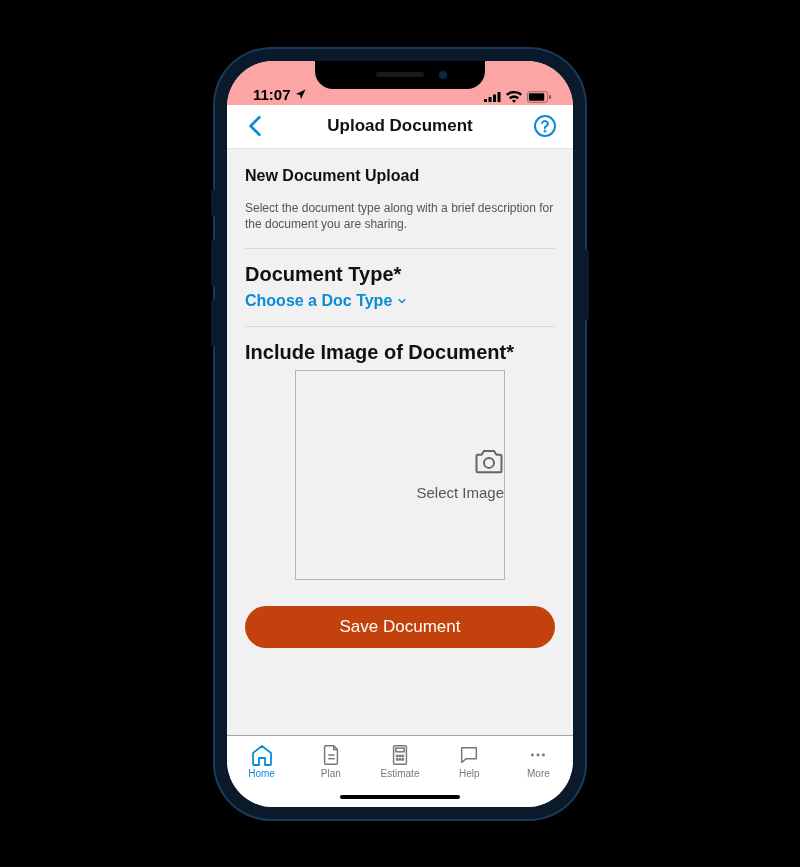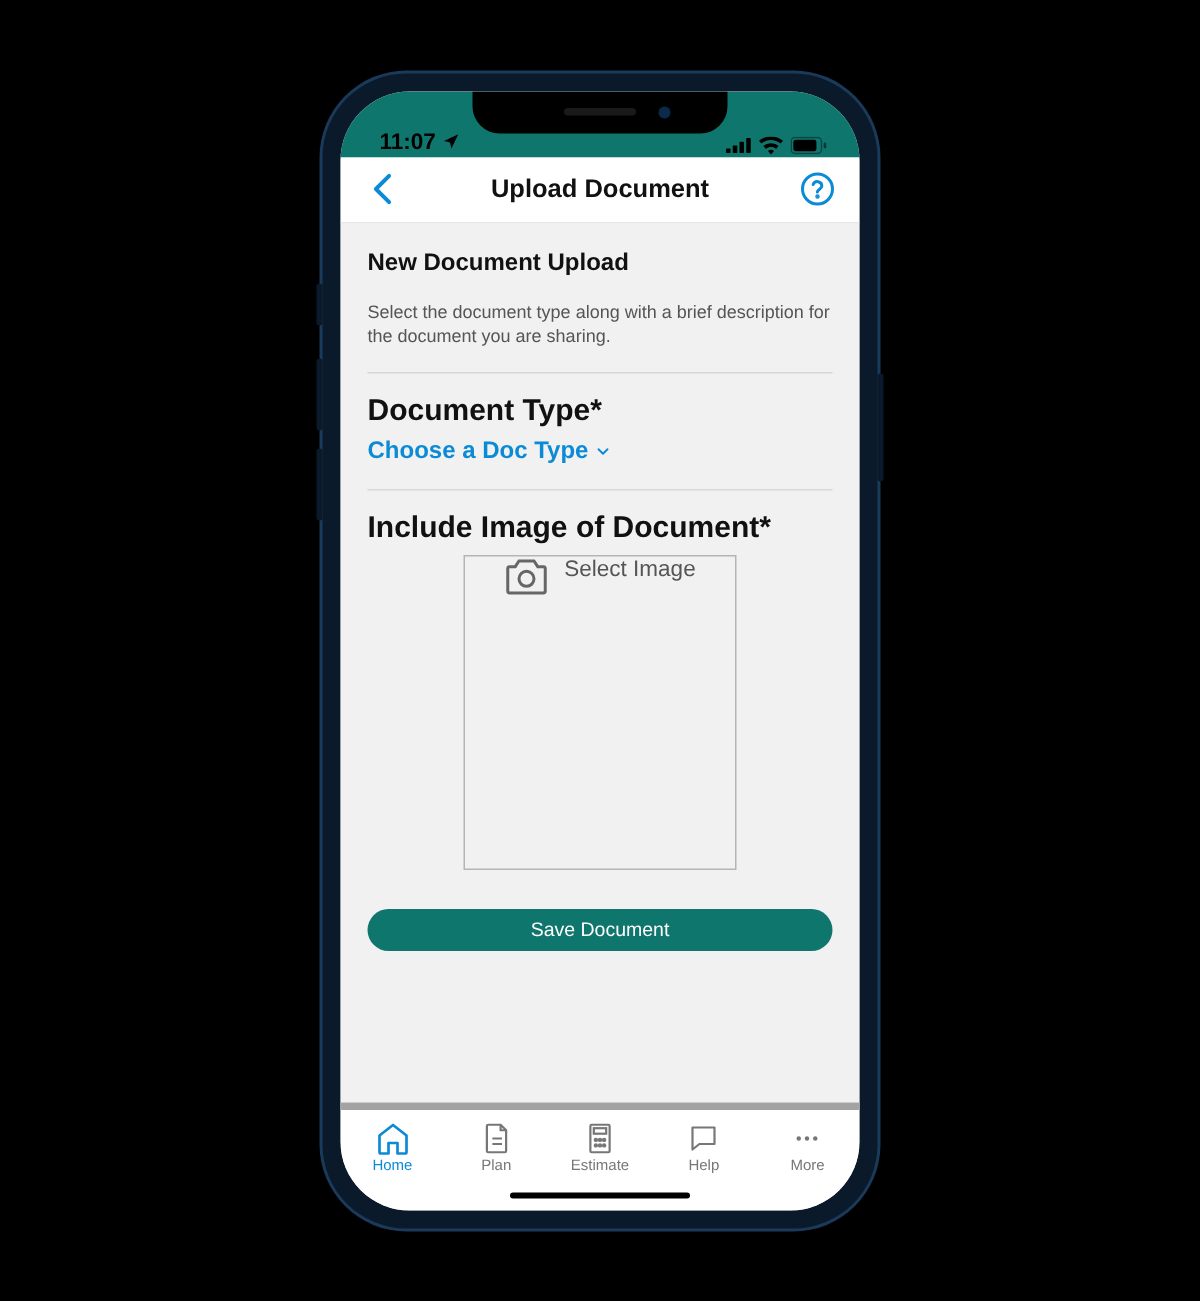--- a/index.html
+++ b/index.html
@@ -51,21 +51,21 @@
     display: flex;
     align-items: center;
     justify-content: center;
     gap: 40px;
   }
   .notch .speaker { width: 48px; height: 5px; background: #1a1a1a; border-radius: 3px; }
   .notch .cam { width: 8px; height: 8px; background: #0a2a4a; border-radius: 50%; position: absolute; right: 38px; }
 
   .status-bar {
     height: 44px;
-    background: #0f766e;
+    background: #fca5a5;
     display: flex;
     align-items: flex-end;
     justify-content: space-between;
     padding: 0 22px 2px 26px;
     font-size: 15px;
     font-weight: 600;
     color: #000;
   }
   .status-left { display: flex; align-items: center; gap: 4px; }
   .status-right { display: flex; align-items: center; gap: 5px; }
@@ -100,50 +100,50 @@
     gap: 4px;
     color: #0b8bd6;
     font-size: 16px;
     font-weight: 600;
     margin-bottom: 16px;
     cursor: pointer;
   }
 
   .image-box-wrap { display:flex; justify-content:center; margin: 6px 0 26px 0; }
   .image-box {
-    width: 182px;
+    width: 210px;
     height: 210px;
     border: 1px solid #b5b5b5;
     background: #f1f1f1;
     display: flex;
-    flex-direction: row;
-    align-items: flex-start;
+    flex-direction: column;
+    align-items: flex-end;
     justify-content: center;
     gap: 10px;
     cursor: pointer;
   }
   .image-box .img-label { font-size: 15px; color: #555; }
 
   .save-btn {
     display: block;
     width: 100%;
-    height: 28px;
+    height: 42px;
     border: none;
     border-radius: 21px;
-    background: #0f766e;
+    background: #c2410c;
     color: #fff;
-    font-size: 13px;
+    font-size: 17px;
     font-weight: 500;
     cursor: not-allowed;
   }
 
   .tab-bar {
     height: 72px;
     background: #fff;
-    border-top: 5px solid #a3a3a3;
+    border-top: 1px solid #a3a3a3;
     display: flex;
     justify-content: space-around;
     align-items: flex-start;
     padding-top: 8px;
     position: relative;
   }
   .tab {
     flex: 1;
     display: flex;
     flex-direction: column;

